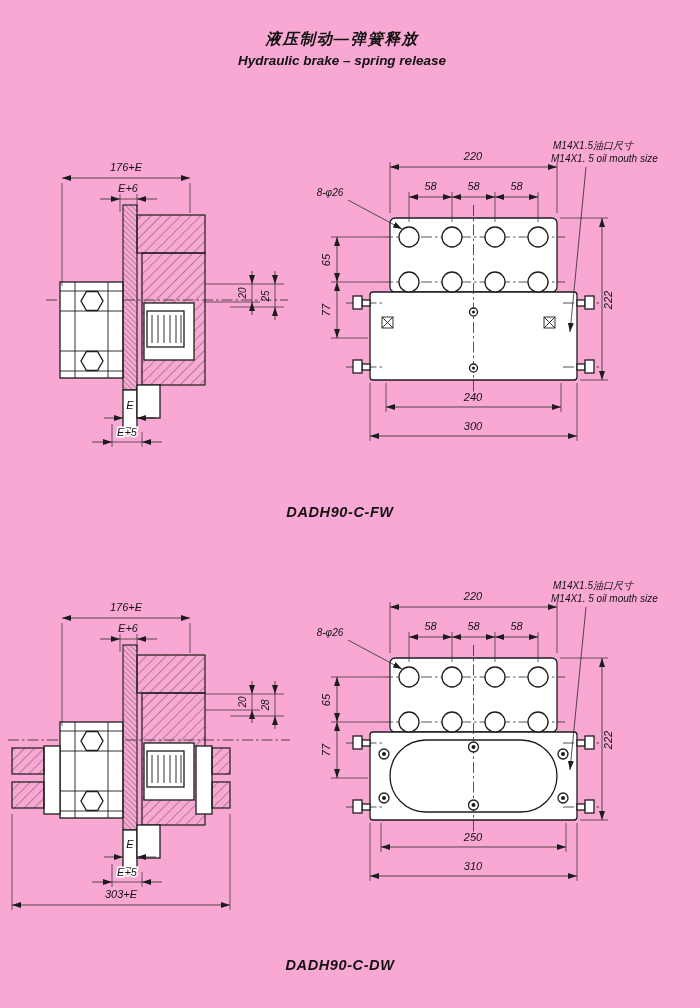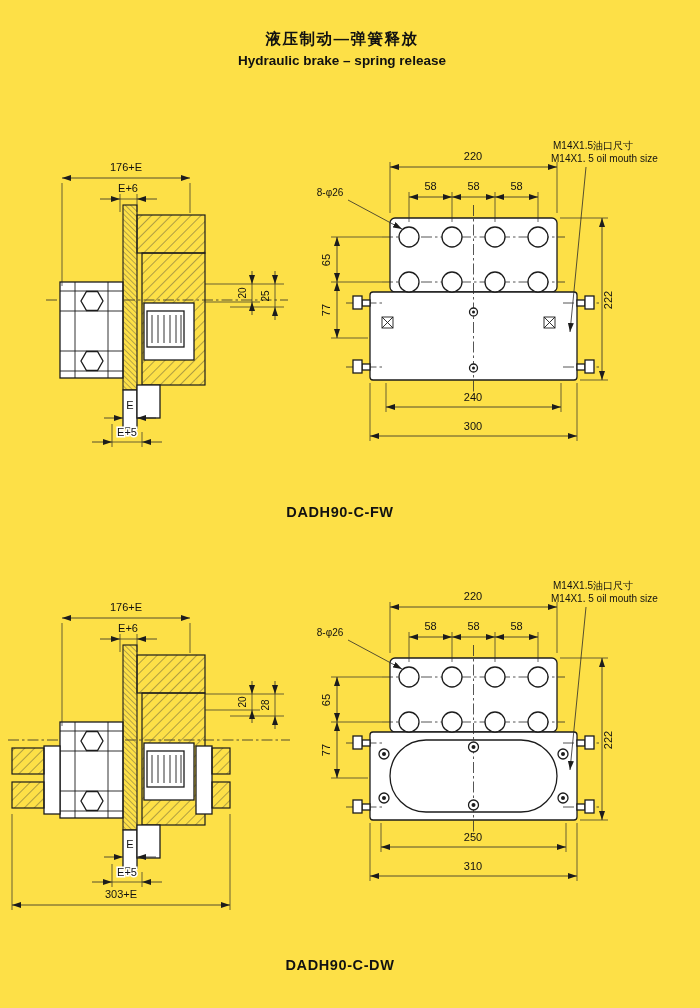--- a/index.html
+++ b/index.html
@@ -1,17 +1,17 @@
 <!DOCTYPE html>
 <html><head>
 <meta charset="utf-8">
 <style>
   html,body{margin:0;padding:0;background:#fff;}
-  .page{position:relative;width:700px;height:1008px;background:#fde047;overflow:hidden;
-        font-family:"Liberation Sans","DejaVu Sans",sans-serif;}
+  .page{position:relative;width:700px;height:1008px;background:#f9a8d4;overflow:hidden;
+        font-family:"Liberation Sans","DejaVu Sans",sans-serif;font-style:italic;}
   svg{display:block;}
   .outline{fill:#fff;stroke:#1c1c1c;stroke-width:1.3;}
   .hatched{fill:url(#h1);stroke:#1c1c1c;stroke-width:1.2;}
   .hatched2{fill:url(#h2);stroke:#1c1c1c;stroke-width:1.1;}
   .thin{stroke:#1c1c1c;stroke-width:0.9;fill:none;}
   .dimline{stroke:#2a2a2a;stroke-width:0.8;fill:none;}
   .ext{stroke:#2a2a2a;stroke-width:0.7;fill:none;}
   .cl{stroke:#2a2a2a;stroke-width:0.8;stroke-dasharray:11 3 2.5 3;fill:none;}
   text{font-family:"Liberation Sans","DejaVu Sans",sans-serif;fill:#111;}
   .dim{font-size:11px;text-anchor:middle;}

